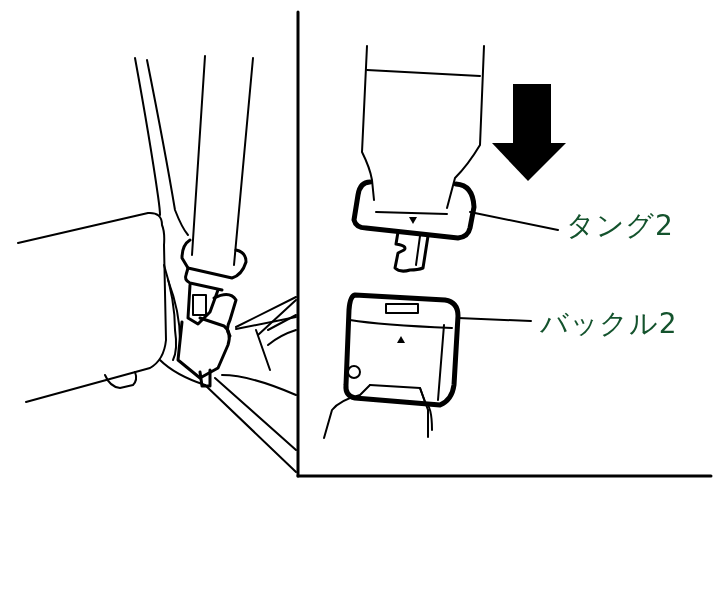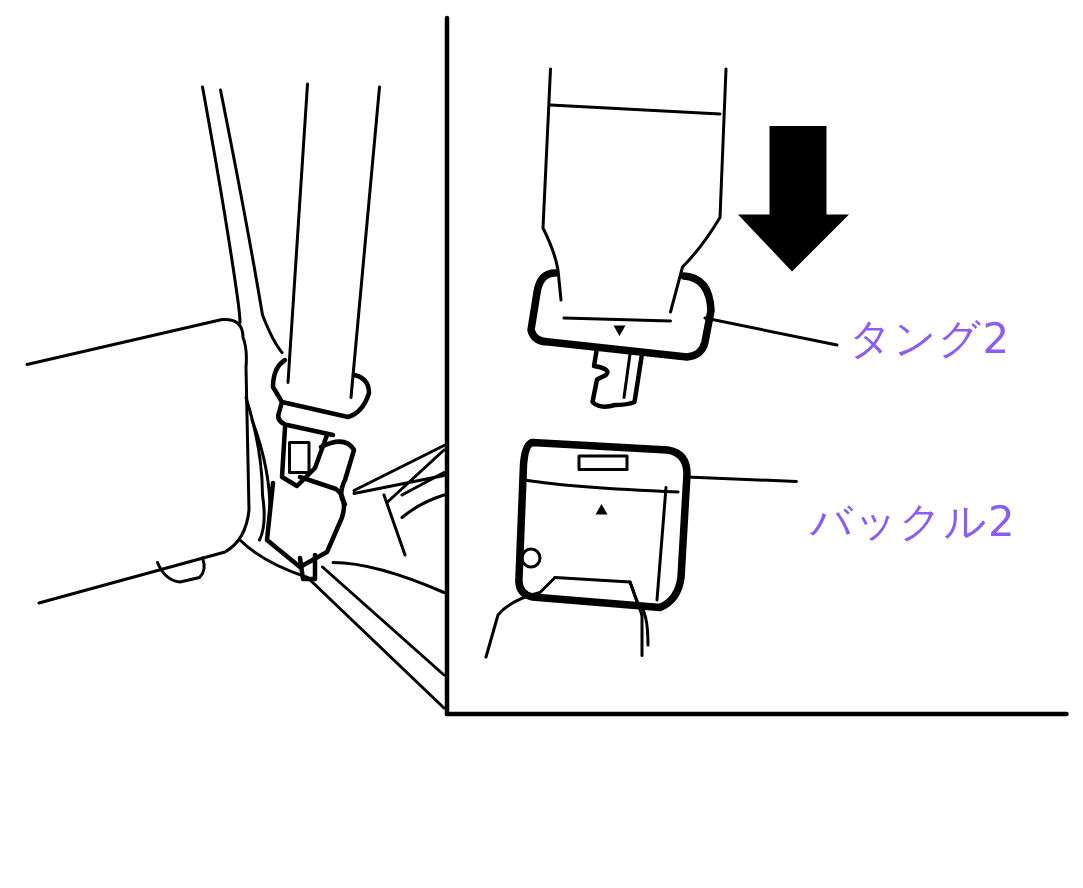--- a/index.html
+++ b/index.html
@@ -1,22 +1,22 @@
 <!DOCTYPE html>
 <html><head>
   <meta charset="utf-8">
   <style>
     html, body { margin: 0; padding: 0; background: #ffffff; }
     body { width: 722px; height: 592px; position: relative; overflow: hidden;
            font-family: "DejaVu Sans", "Liberation Sans", sans-serif; }
     #canvas { position: absolute; left: 0; top: 0; width: 722px; height: 592px; }
-    .label { position: absolute; font-size: 28px; line-height: 1; color: #8b5cf6;
+    .label { position: absolute; font-size: 28px; line-height: 1; color: #14532d;
              letter-spacing: 1px; white-space: nowrap; }
     #label-tongue { left: 566px; top: 212px; }
-    #label-buckle { left: 540px; top: 310px; margin-top: 24px; }
+    #label-buckle { left: 540px; top: 310px; }
   </style>
 </head>
 <body>
 
 <svg id="canvas" viewBox="0 0 722 592" xmlns="http://www.w3.org/2000/svg">
   <g fill="none" stroke="#000" stroke-linecap="round" stroke-linejoin="round">
 
     <g>
       <line x1="298" y1="12" x2="298" y2="476" stroke-width="3"></line>
       <line x1="298" y1="476" x2="711" y2="476" stroke-width="3"></line>

